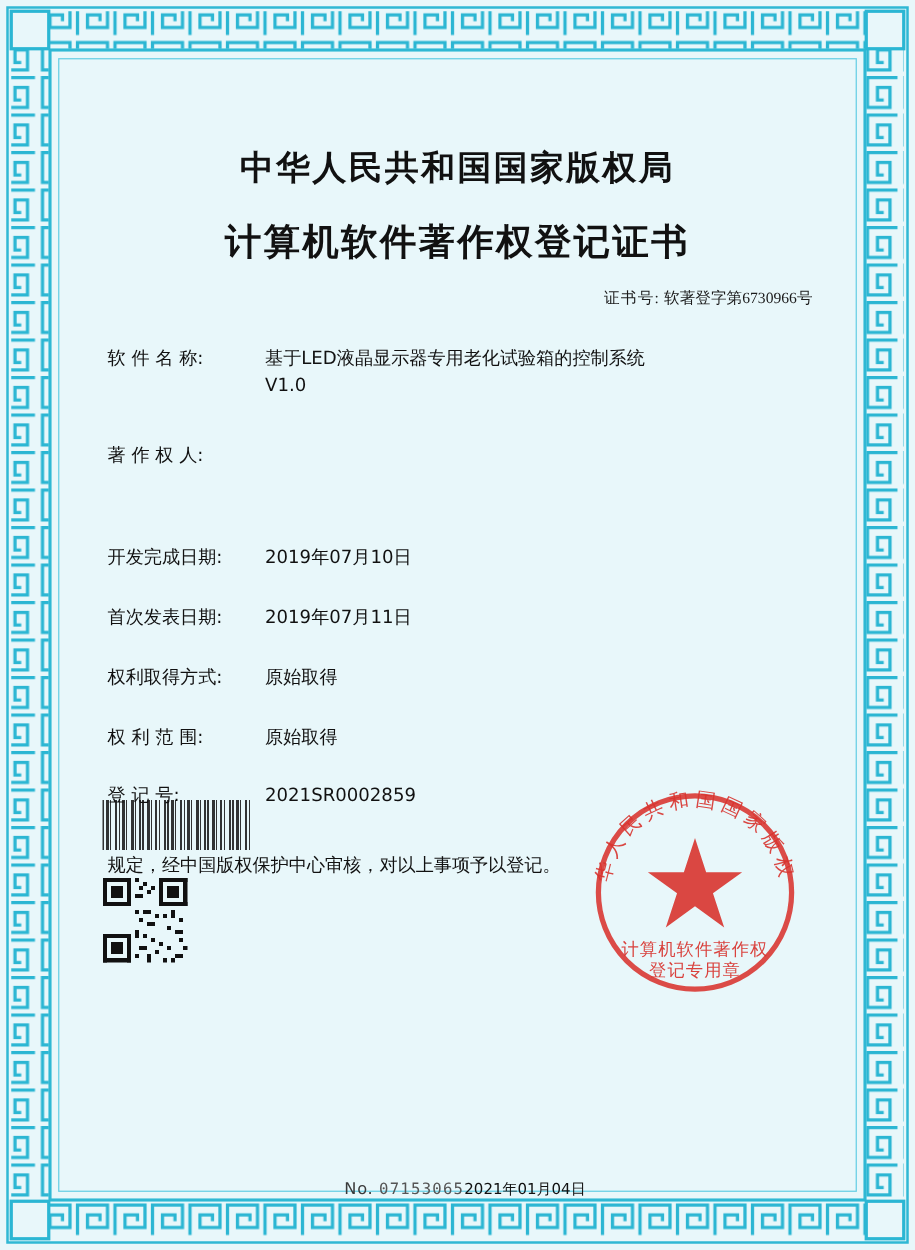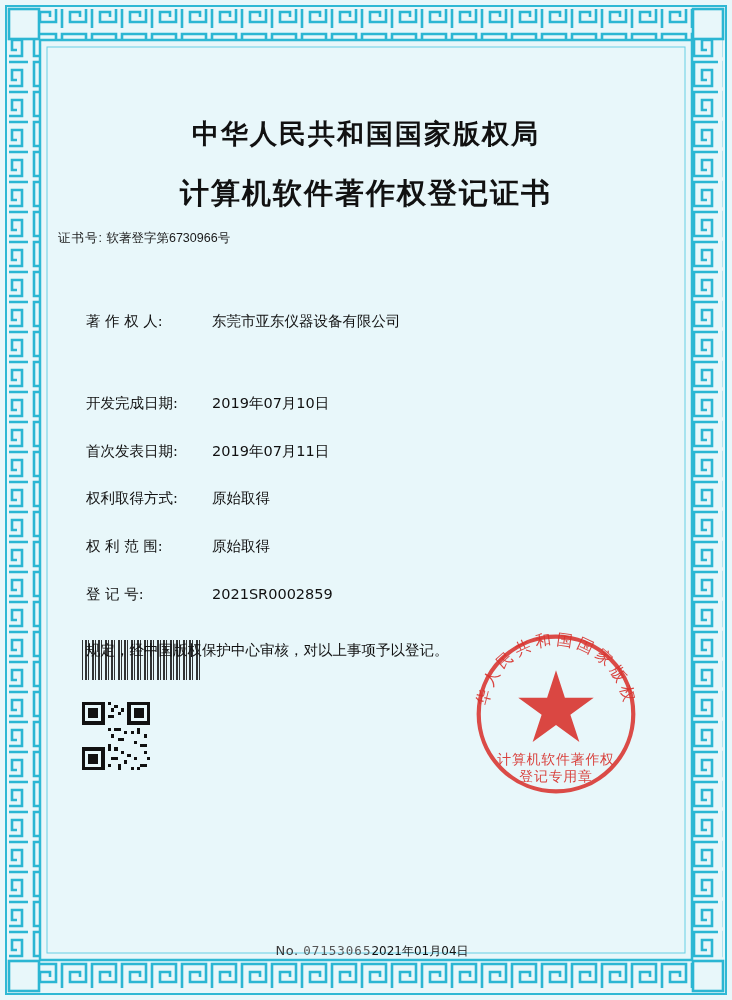--- a/index.html
+++ b/index.html
@@ -46,22 +46,22 @@
   .title-sub {
     text-align: center;
     font-family: "DejaVu Serif", serif;
     font-size: 29px;
     font-weight: bold;
     letter-spacing: 2px;
     color: #111111;
     margin-top: 22px;
   }
   .cert-no {
-    text-align: left;
-    font-family: Liberation Sans, sans-serif;
+    text-align: right;
+    font-family: Liberation Serif, serif;
     font-size: 12.5px;
     color: #1a1a1a;
     margin-top: 16px;
     padding-right: 24px;
   }
   .cert-no .label { letter-spacing: 1px; }
 
   .fields {
     margin-top: 30px;
     padding-left: 28px;
@@ -205,26 +205,32 @@
     <div class="title-main">中华人民共和国国家版权局</div>
     <div class="title-sub">计算机软件著作权登记证书</div>
 
     <div class="cert-no">
       <span class="label">证书号:</span>
       <span class="value">软著登字第6730966号</span>
     </div>
 
     <div class="fields">
 
+      <div class="field-row" style="margin-top:4px;">
+        <div class="field-label">软 件 名 称:</div>
+        <div class="field-value">
+          <span>基于LED液晶显示器专用老化试验箱的控制系统</span>
+          <span class="line2">V1.0</span>
+        </div>
+      </div>
 
       <div class="gap-lg"></div>
 
       <div class="field-row">
         <div class="field-label">著 作 权 人:</div>
-        <div class="field-value">东莞市亚东仪器设备有限公司</div>
       </div>
 
       <div class="gap-lg"></div>
       <div class="gap-md"></div>
 
       <div class="field-row">
         <div class="field-label">开发完成日期:</div>
         <div class="field-value">2019年07月10日</div>
       </div>
 

